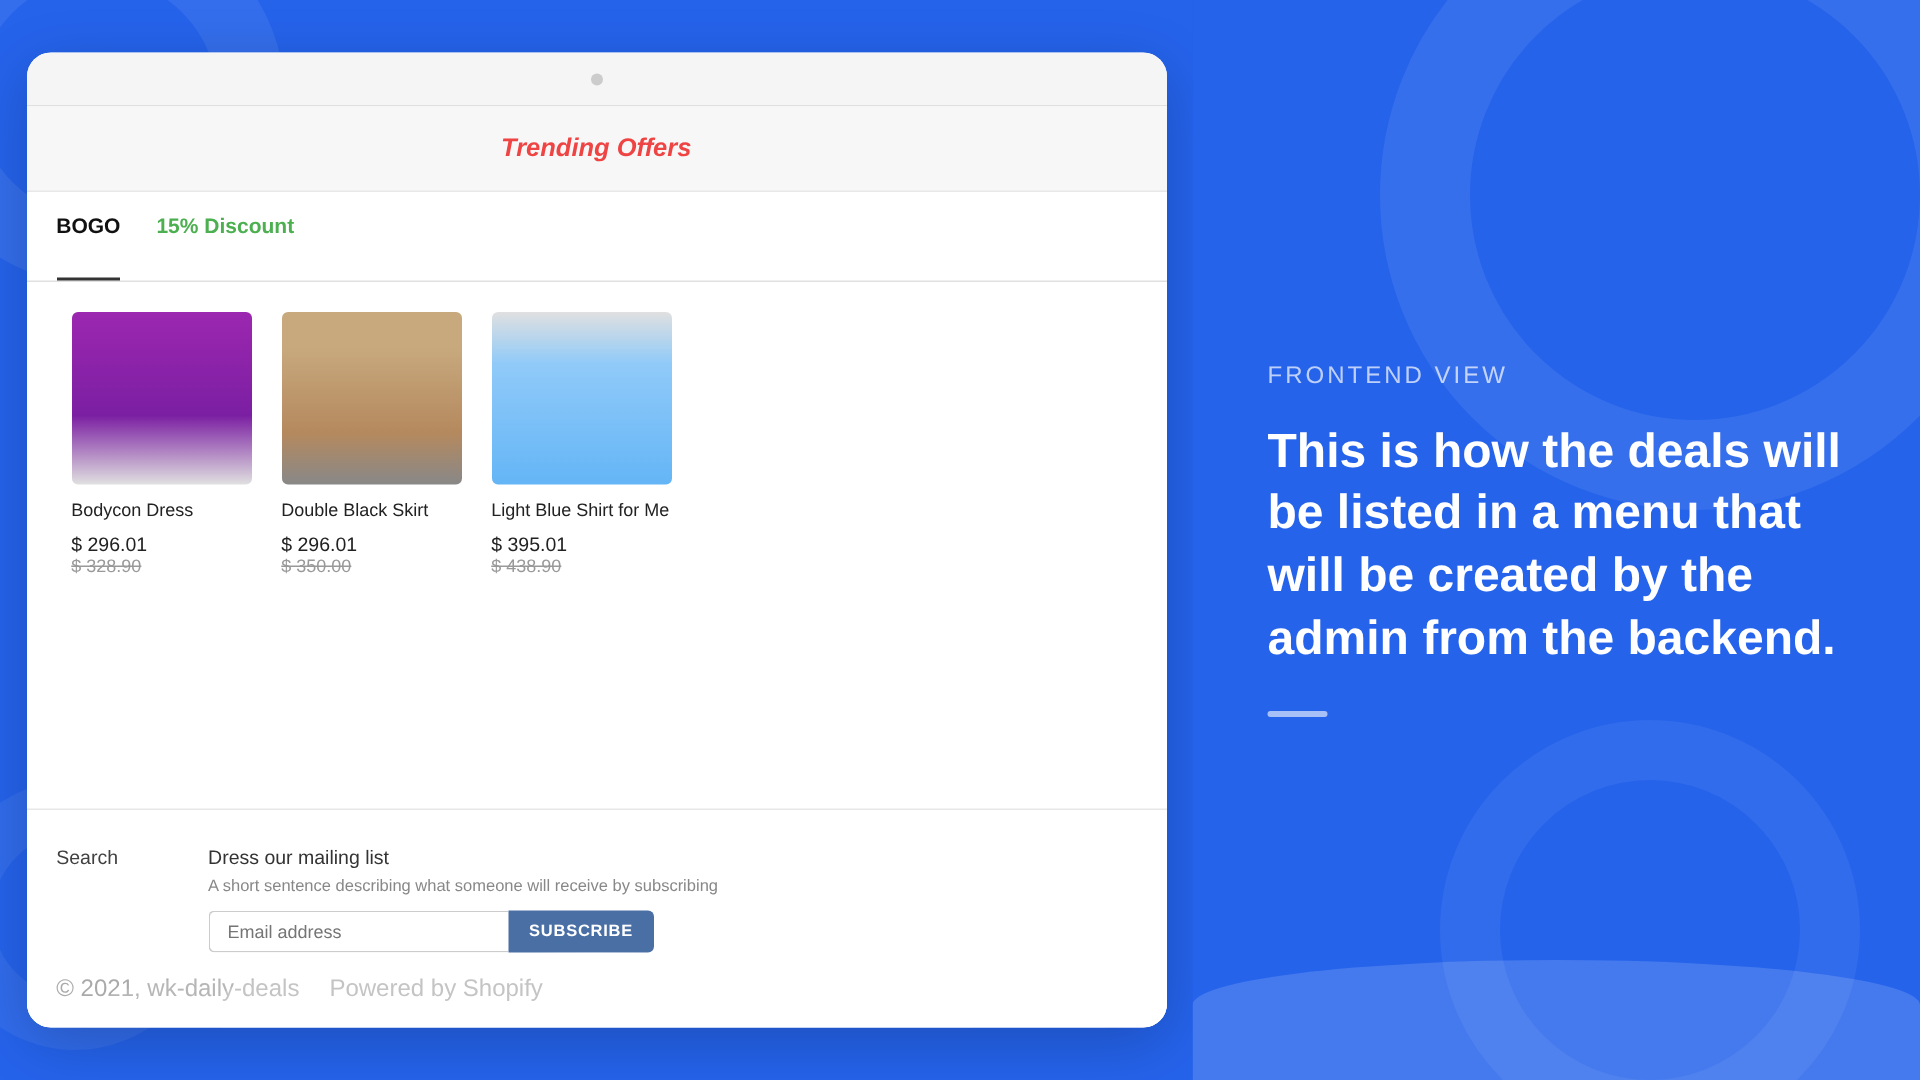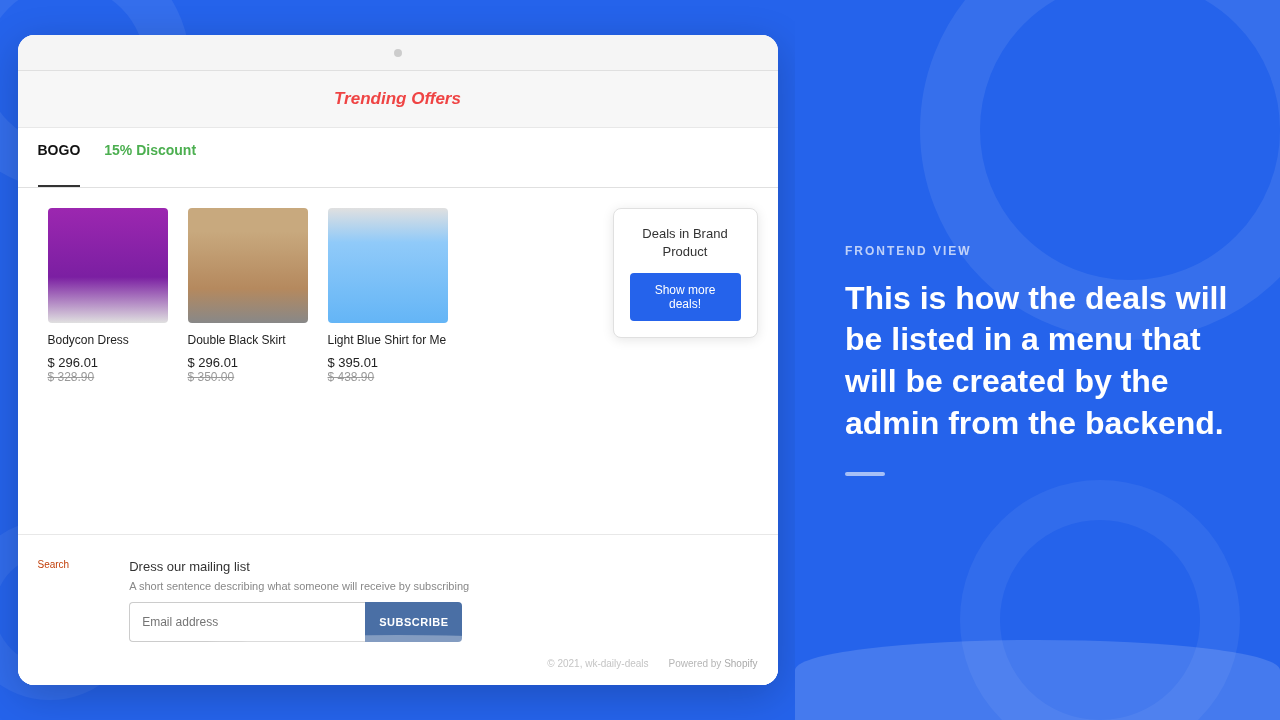--- a/index.html
+++ b/index.html
@@ -221,22 +221,22 @@
       right: 0;
     }
 
     .footer-inner {
       display: flex;
       gap: 60px;
       align-items: flex-start;
     }
 
     .footer-search {
-      font-size: 10px;
-      color: #c2410c;
+      font-size: 13px;
+      color: #404040;
     }
 
     .footer-mailing {
       flex: 1;
     }
 
     .footer-mailing h4 {
       font-size: 13px;
       font-weight: 500;
       color: #333;
@@ -251,46 +251,45 @@
 
     .email-row {
       display: flex;
       gap: 0;
     }
 
     .email-input {
       border: 1px solid #ccc;
       border-right: none;
       border-radius: 4px 0 0 4px;
-      padding: 12px 12px;
+      padding: 0 12px;
       font-size: 12px;
-      width: 236px;
+      width: 200px;
       outline: none;
       color: #999;
     }
 
     .subscribe-btn {
       background: #4a6fa5;
       color: #fff;
       border: none;
       border-radius: 0 4px 4px 0;
       padding: 8px 14px;
       font-size: 11px;
       font-weight: 600;
       letter-spacing: 0.5px;
       cursor: pointer;
     }
 
     .footer-copy {
       margin-top: 16px;
-      font-size: 10px;
+      font-size: 16px;
       color: #aaa;
       display: flex;
       gap: 20px;
-      justify-content: flex-end;
     }
 
     
     .right-panel {
       flex: 1;
       background: #2563eb;
       padding: 60px 50px;
       display: flex;
       flex-direction: column;
       justify-content: center;
@@ -315,22 +314,22 @@
       position: absolute;
       width: 200px;
       height: 200px;
       border-radius: 50%;
       border: 40px solid rgba(255,255,255,0.06);
       bottom: -40px;
       right: 40px;
     }
 
     .frontend-label {
-      font-size: 12px;
-      font-weight: 700;
+      font-size: 16px;
+      font-weight: 400;
       letter-spacing: 2px;
       color: rgba(255,255,255,0.7);
       text-transform: uppercase;
       margin-bottom: 20px;
     }
 
     .main-description {
       font-size: 32px;
       font-weight: 700;
       color: #ffffff;
@@ -457,24 +456,20 @@
           </div>
 
           <div class="product-card">
             
             
             
           </div>
 
         </div>
 
-        <div class="deals-popup">
-          <div class="deals-popup-title">Deals in Brand Product</div>
-          <button class="show-more-btn">Show more deals!</button>
-        </div>
       </div>
 
       <div class="store-footer">
         <div class="footer-inner">
           <div class="footer-search">Search</div>
           <div class="footer-mailing">
             <h4>Dress our mailing list</h4>
             <p>A short sentence describing what someone will receive by subscribing</p>
             <div class="email-row">
               <input class="email-input" type="email" placeholder="Email address" style="">

